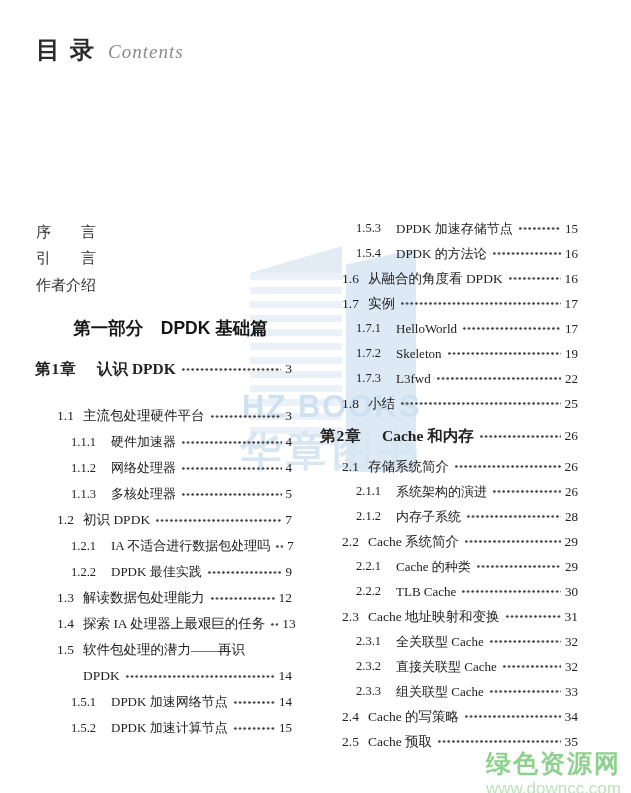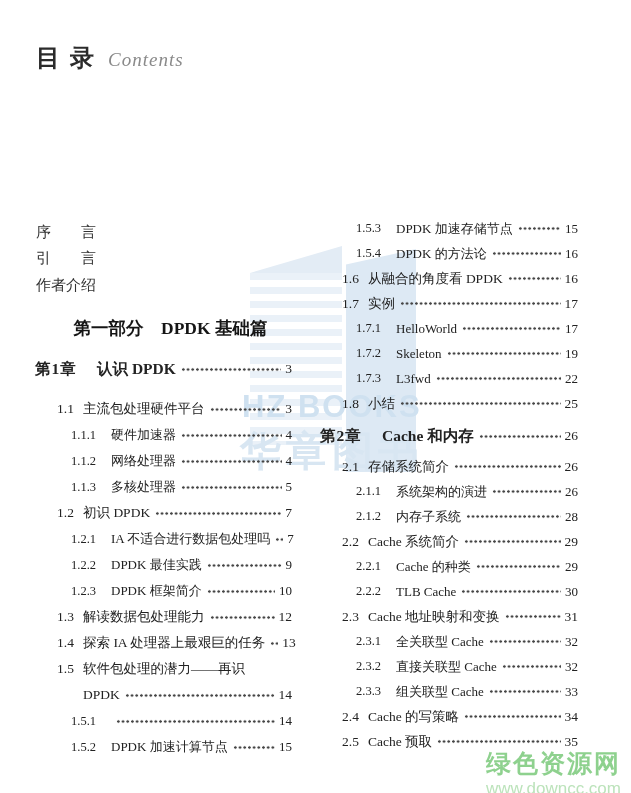--- a/index.html
+++ b/index.html
@@ -6,21 +6,21 @@
   body {
     width:631px; height:793px;
     background:#ffffff;
     position:relative;
     overflow:hidden;
     font-family:"Liberation Serif", serif;
     color:#222222;
   }
 
   
-  .page-title { position:absolute; left:36px; top:42px; z-index:2; white-space:nowrap; }
+  .page-title { position:absolute; left:36px; top:34px; z-index:2; white-space:nowrap; }
   .page-title .zh {
     font-family:"Liberation Sans", sans-serif;
     font-weight:bold; font-size:24px; color:#2b2b2b;
     letter-spacing:10px;
   }
   .page-title .en {
     font-family:"Liberation Serif", serif;
     font-style:italic; font-size:19px; color:#8a8a8a;
     margin-left:4px; letter-spacing:1px;
   }
@@ -32,35 +32,35 @@
     font-size:15px; color:#333333;
   }
   .front-item { height:26.5px; display:flex; align-items:center; white-space:nowrap; }
 
   
   .toc-col { position:absolute; z-index:2; }
   .col-left  { left:35px;  top:315px; width:257px; }
   .col-right { left:320px; top:216px; width:258px; }
 
   .part-heading {
-    font-family:Liberation Serif, serif;
+    font-family:Liberation Sans, sans-serif;
     font-weight:bold; font-size:17.5px; color:#151515;
     height:26px; line-height:26px; text-align:center;
     padding-left:14px; margin-bottom:14px; white-space:nowrap;
   }
 
   .toc-row { display:flex; align-items:center; height:26px; font-size:13.5px; white-space:nowrap; }
   .col-right .toc-row { height:25px; }
 
   .toc-row .num { flex:none; }
   .toc-row .title { flex:none; }
   .toc-row .page-num { flex:none; margin-left:1px; }
 
   .toc-row.chapter { font-weight:bold; font-size:15.5px; height:28px; }
-  .col-left  .toc-row.chapter { margin-bottom:13px; }
+  .col-left  .toc-row.chapter { margin-bottom:20px; }
   .col-right .toc-row.chapter { margin-top:6px; margin-bottom:4px; }
   .toc-row.chapter .num { width:54px; margin-right:8px; letter-spacing:1px; }
   .toc-row.chapter .page-num { font-weight:normal; font-size:13.5px; }
 
   .toc-row.s1 { padding-left:22px; }
   .toc-row.s1 .num { width:26px; }
 
   .toc-row.s2 { padding-left:36px; font-size:13px; }
   .toc-row.s2 .num { width:40px; font-size:12.5px; }
 
@@ -177,26 +177,20 @@
         <span class="title">IA 不适合进行数据包处理吗</span>
         <span class="leader"></span>
         <span class="page-num">7</span>
       </div>
       <div class="toc-row s2">
         <span class="num">1.2.2</span>
         <span class="title">DPDK 最佳实践</span>
         <span class="leader"></span>
         <span class="page-num">9</span>
       </div>
-      <div class="toc-row s2">
-        <span class="num">1.2.3</span>
-        <span class="title">DPDK 框架简介</span>
-        <span class="leader"></span>
-        <span class="page-num">10</span>
-      </div>
       <div class="toc-row s1">
         <span class="num">1.3</span>
         <span class="title">解读数据包处理能力</span>
         <span class="leader"></span>
         <span class="page-num">12</span>
       </div>
       <div class="toc-row s1">
         <span class="num">1.4</span>
         <span class="title">探索 IA 处理器上最艰巨的任务</span>
         <span class="leader"></span>
@@ -206,20 +200,21 @@
         <span class="num">1.5</span>
         <span class="title">软件包处理的潜力——再识</span>
       </div>
       <div class="toc-row cont">
         <span class="title">DPDK</span>
         <span class="leader"></span>
         <span class="page-num">14</span>
       </div>
       <div class="toc-row s2">
         <span class="num">1.5.1</span>
+        <span class="title">DPDK 加速网络节点</span>
         <span class="leader"></span>
         <span class="page-num">14</span>
       </div>
       <div class="toc-row s2">
         <span class="num">1.5.2</span>
         <span class="title">DPDK 加速计算节点</span>
         <span class="leader"></span>
         <span class="page-num">15</span>
       </div>
     </div>

